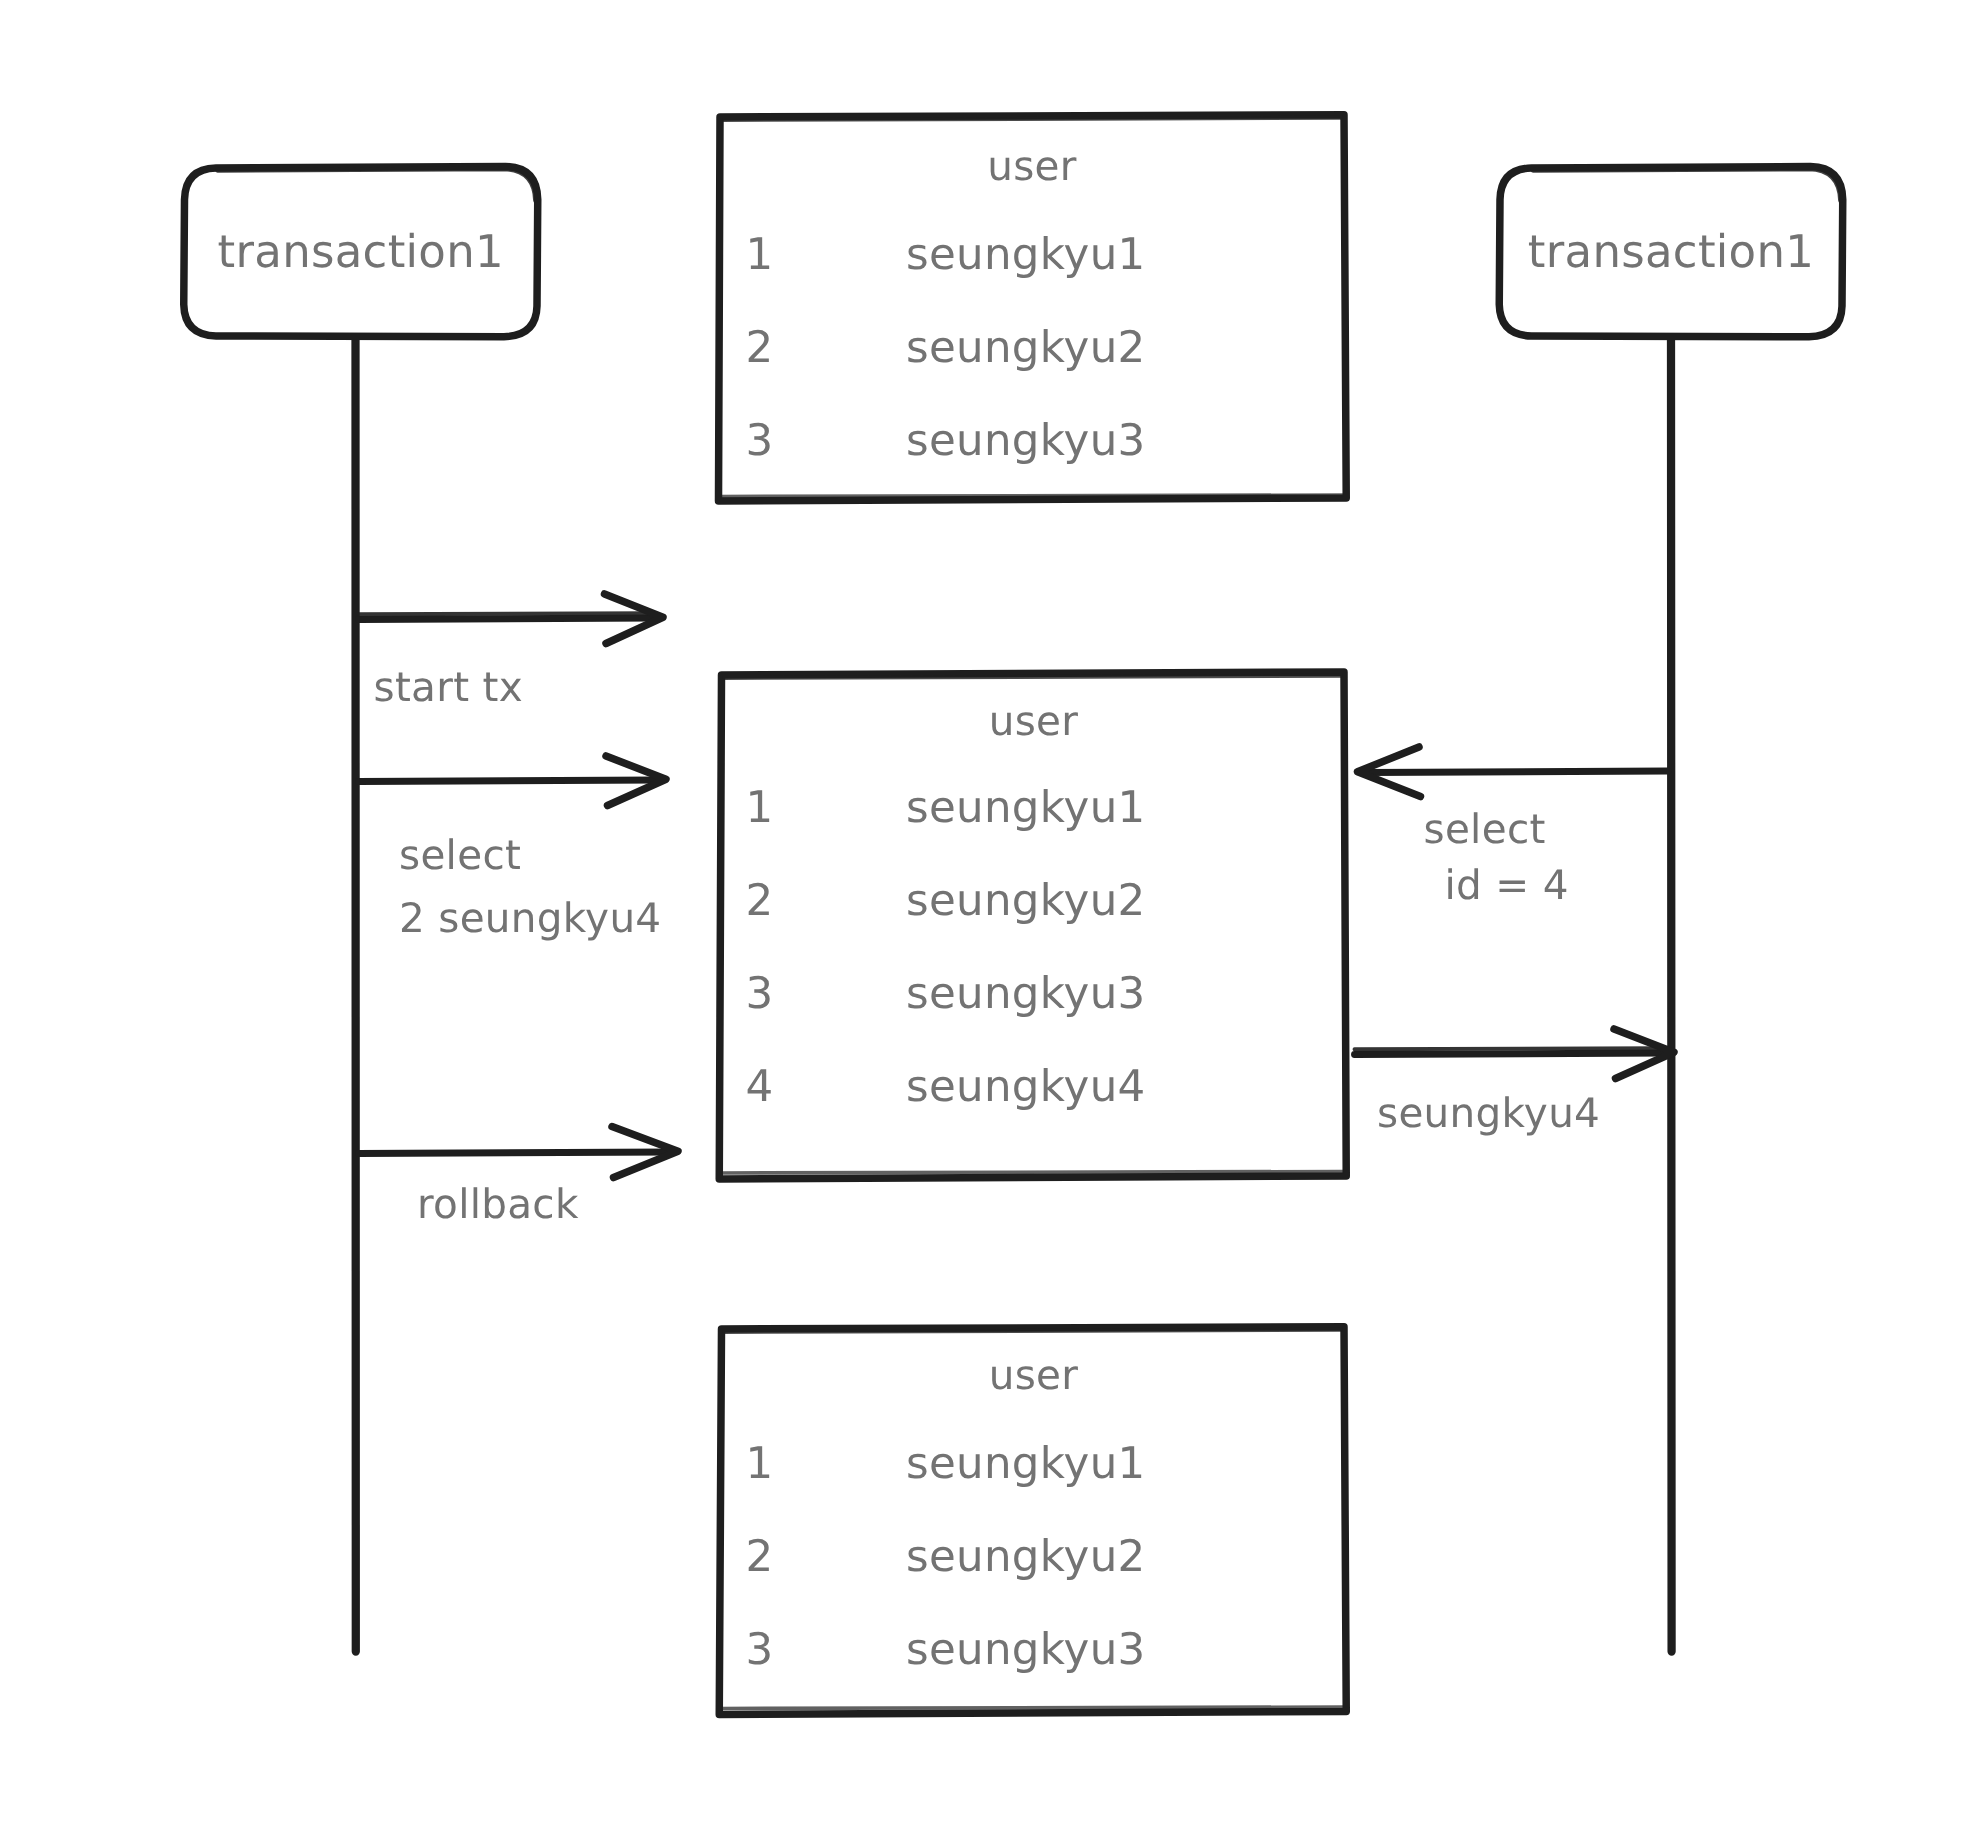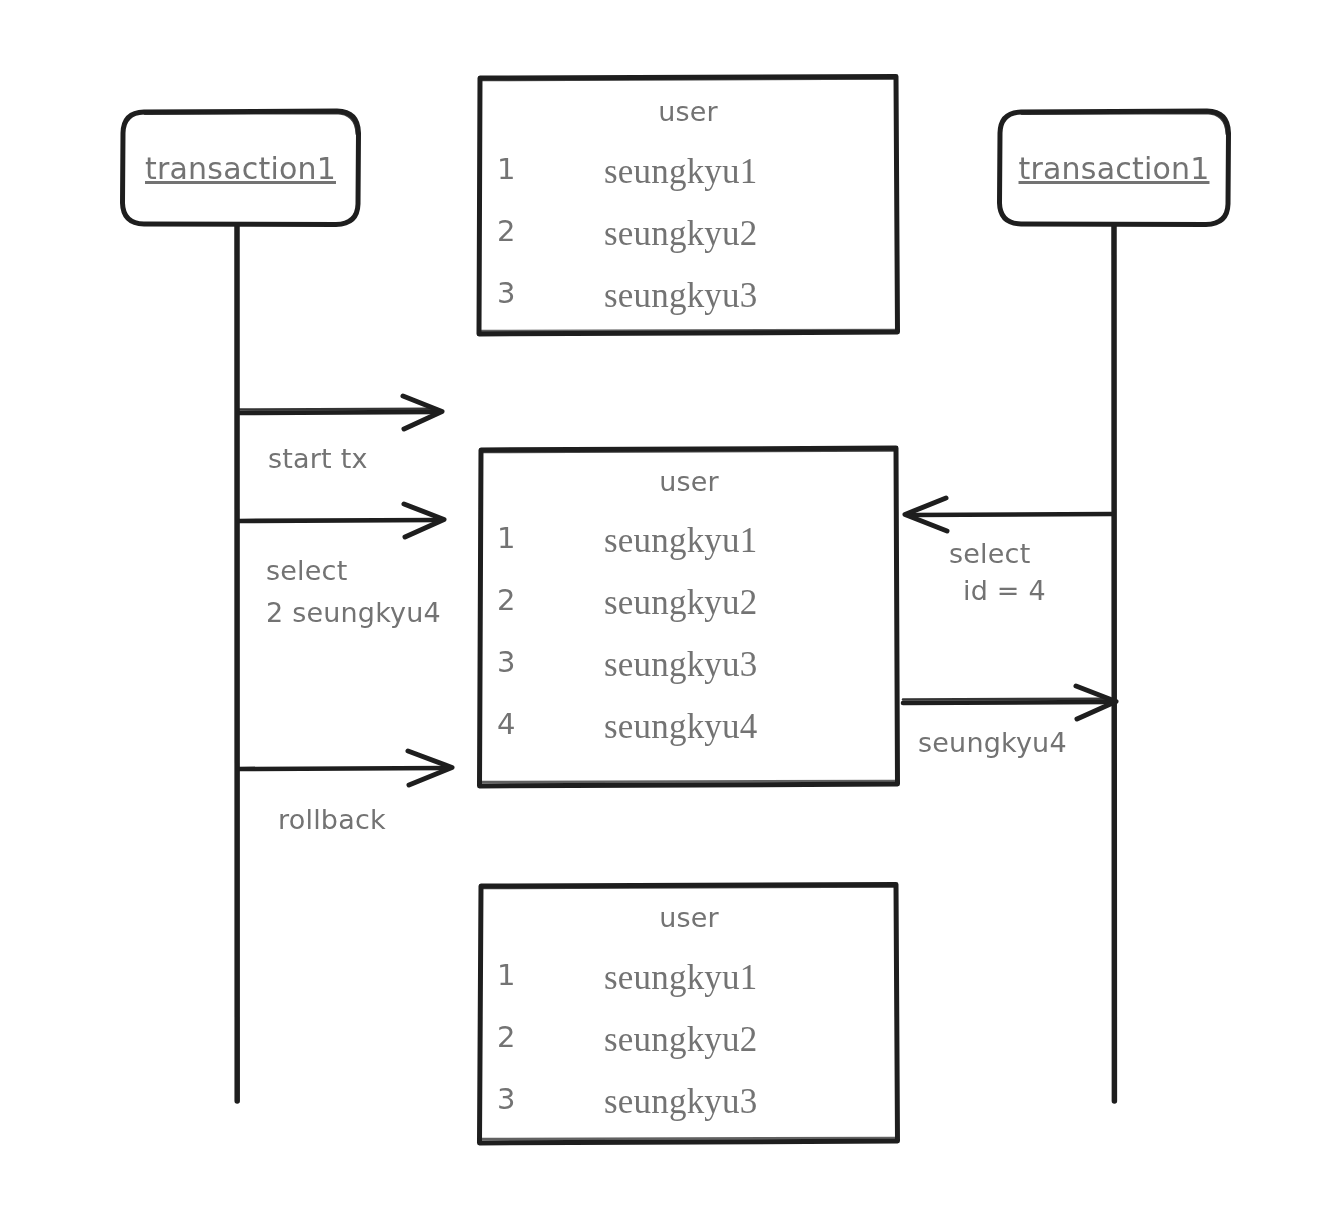--- a/index.html
+++ b/index.html
@@ -30,34 +30,32 @@
     font-family: "DejaVu Sans", sans-serif;
     color: #737373;
     white-space: pre;
     letter-spacing: 0.2px;
     font-weight: 400;
   }
   .actor-label {
     font-size: 30px;
     text-align: center;
     width: 100%;
-    text-decoration: underline;
   }
   .tbl-title {
     font-size: 27px;
     text-align: center;
   }
   .tbl-id {
     font-size: 29px;
     text-align: left;
   }
   .tbl-name {
-    font-size: 35px;
+    font-size: 29px;
     text-align: left;
-    font-family: Liberation Serif, serif;
   }
   .msg-label {
     font-size: 27px;
     line-height: 37px;
     text-align: left;
   }
   .actor-box-wrap {
     position: absolute;
     display: flex;
     align-items: center;
@@ -192,28 +190,28 @@
     <div>
       <div class="hand-text tbl-id" style="left:497px; top:1020px;">2</div>
       <div class="hand-text tbl-name" style="left:604px; top:1020px;">seungkyu2</div>
     </div>
     <div>
       <div class="hand-text tbl-id" style="left:497px; top:1082px;">3</div>
       <div class="hand-text tbl-name" style="left:604px; top:1082px;">seungkyu3</div>
     </div>
   </div>
 
-  <div class="hand-text msg-label" style="left:268px; top:440px;">start tx</div>
+  <div class="hand-text msg-label" style="left:249px; top:440px;">start tx</div>
 
   <div>
     <div class="hand-text msg-label" style="left:266px; top:552px;">select</div>
     <div class="hand-text msg-label" style="left:266px; top:594px;">2 seungkyu4</div>
   </div>
 
-  <div class="hand-text msg-label" style="left:278px; top:785px;margin-top:16px;">rollback</div>
+  <div class="hand-text msg-label" style="left:278px; top:785px;">rollback</div>
 
   <div>
     <div class="hand-text msg-label" style="left:949px; top:535px;">select</div>
     <div class="hand-text msg-label" style="left:963px; top:572px;">id = 4</div>
   </div>
 
   <div class="hand-text msg-label" style="left:918px; top:724px;">seungkyu4</div>
 
 </div>
 

